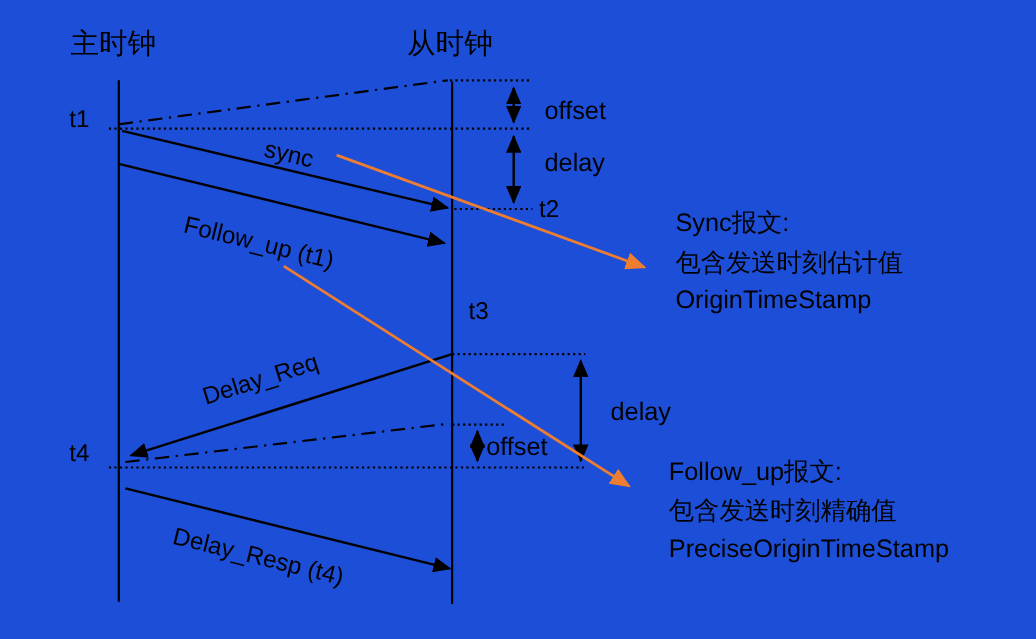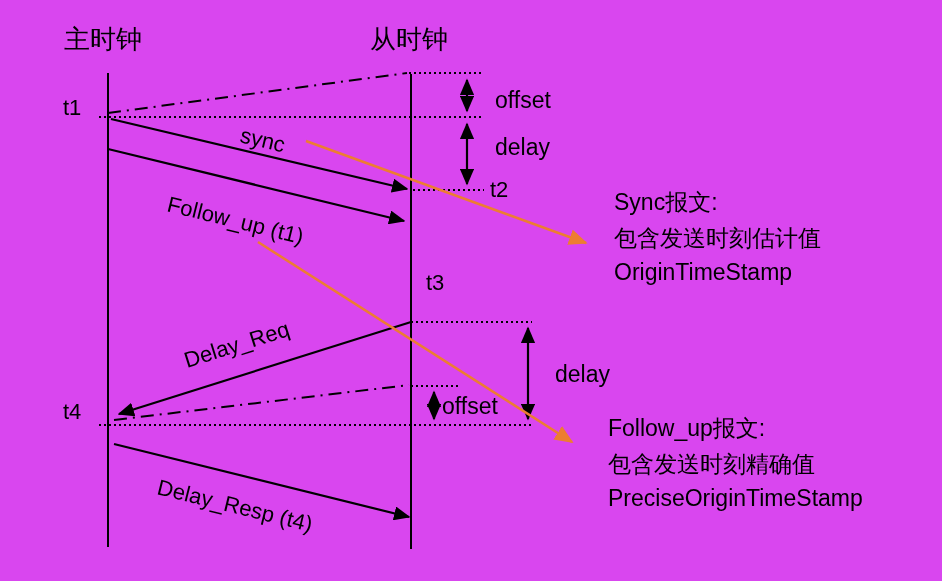--- a/index.html
+++ b/index.html
@@ -1,20 +1,20 @@
 <!DOCTYPE html>
 <html><head>
 <meta charset="utf-8">
 <style>
   html, body { margin: 0; padding: 0; background: #ffffff; }
   .canvas {
     position: relative;
     width: 942px;
     height: 581px;
-    background: #d946ef;
+    background: #1d4ed8;
     overflow: hidden;
     font-family: "Liberation Sans", sans-serif;
   }
   svg text { fill: #000000; }
   .clock-title   { font-size: 26px; font-family: "Liberation Serif", serif; }
   .ts-label      { font-size: 22px; font-family: "Liberation Sans", sans-serif; }
   .interval-label{ font-size: 23px; font-family: "Liberation Sans", sans-serif; }
   .msg-label     { font-size: 22px; font-family: "Liberation Sans", sans-serif; }
   .note-title    { font-size: 23px; font-family: "Liberation Sans", sans-serif; }
   .note-cjk      { font-size: 23px; font-family: "Liberation Serif", serif; }

